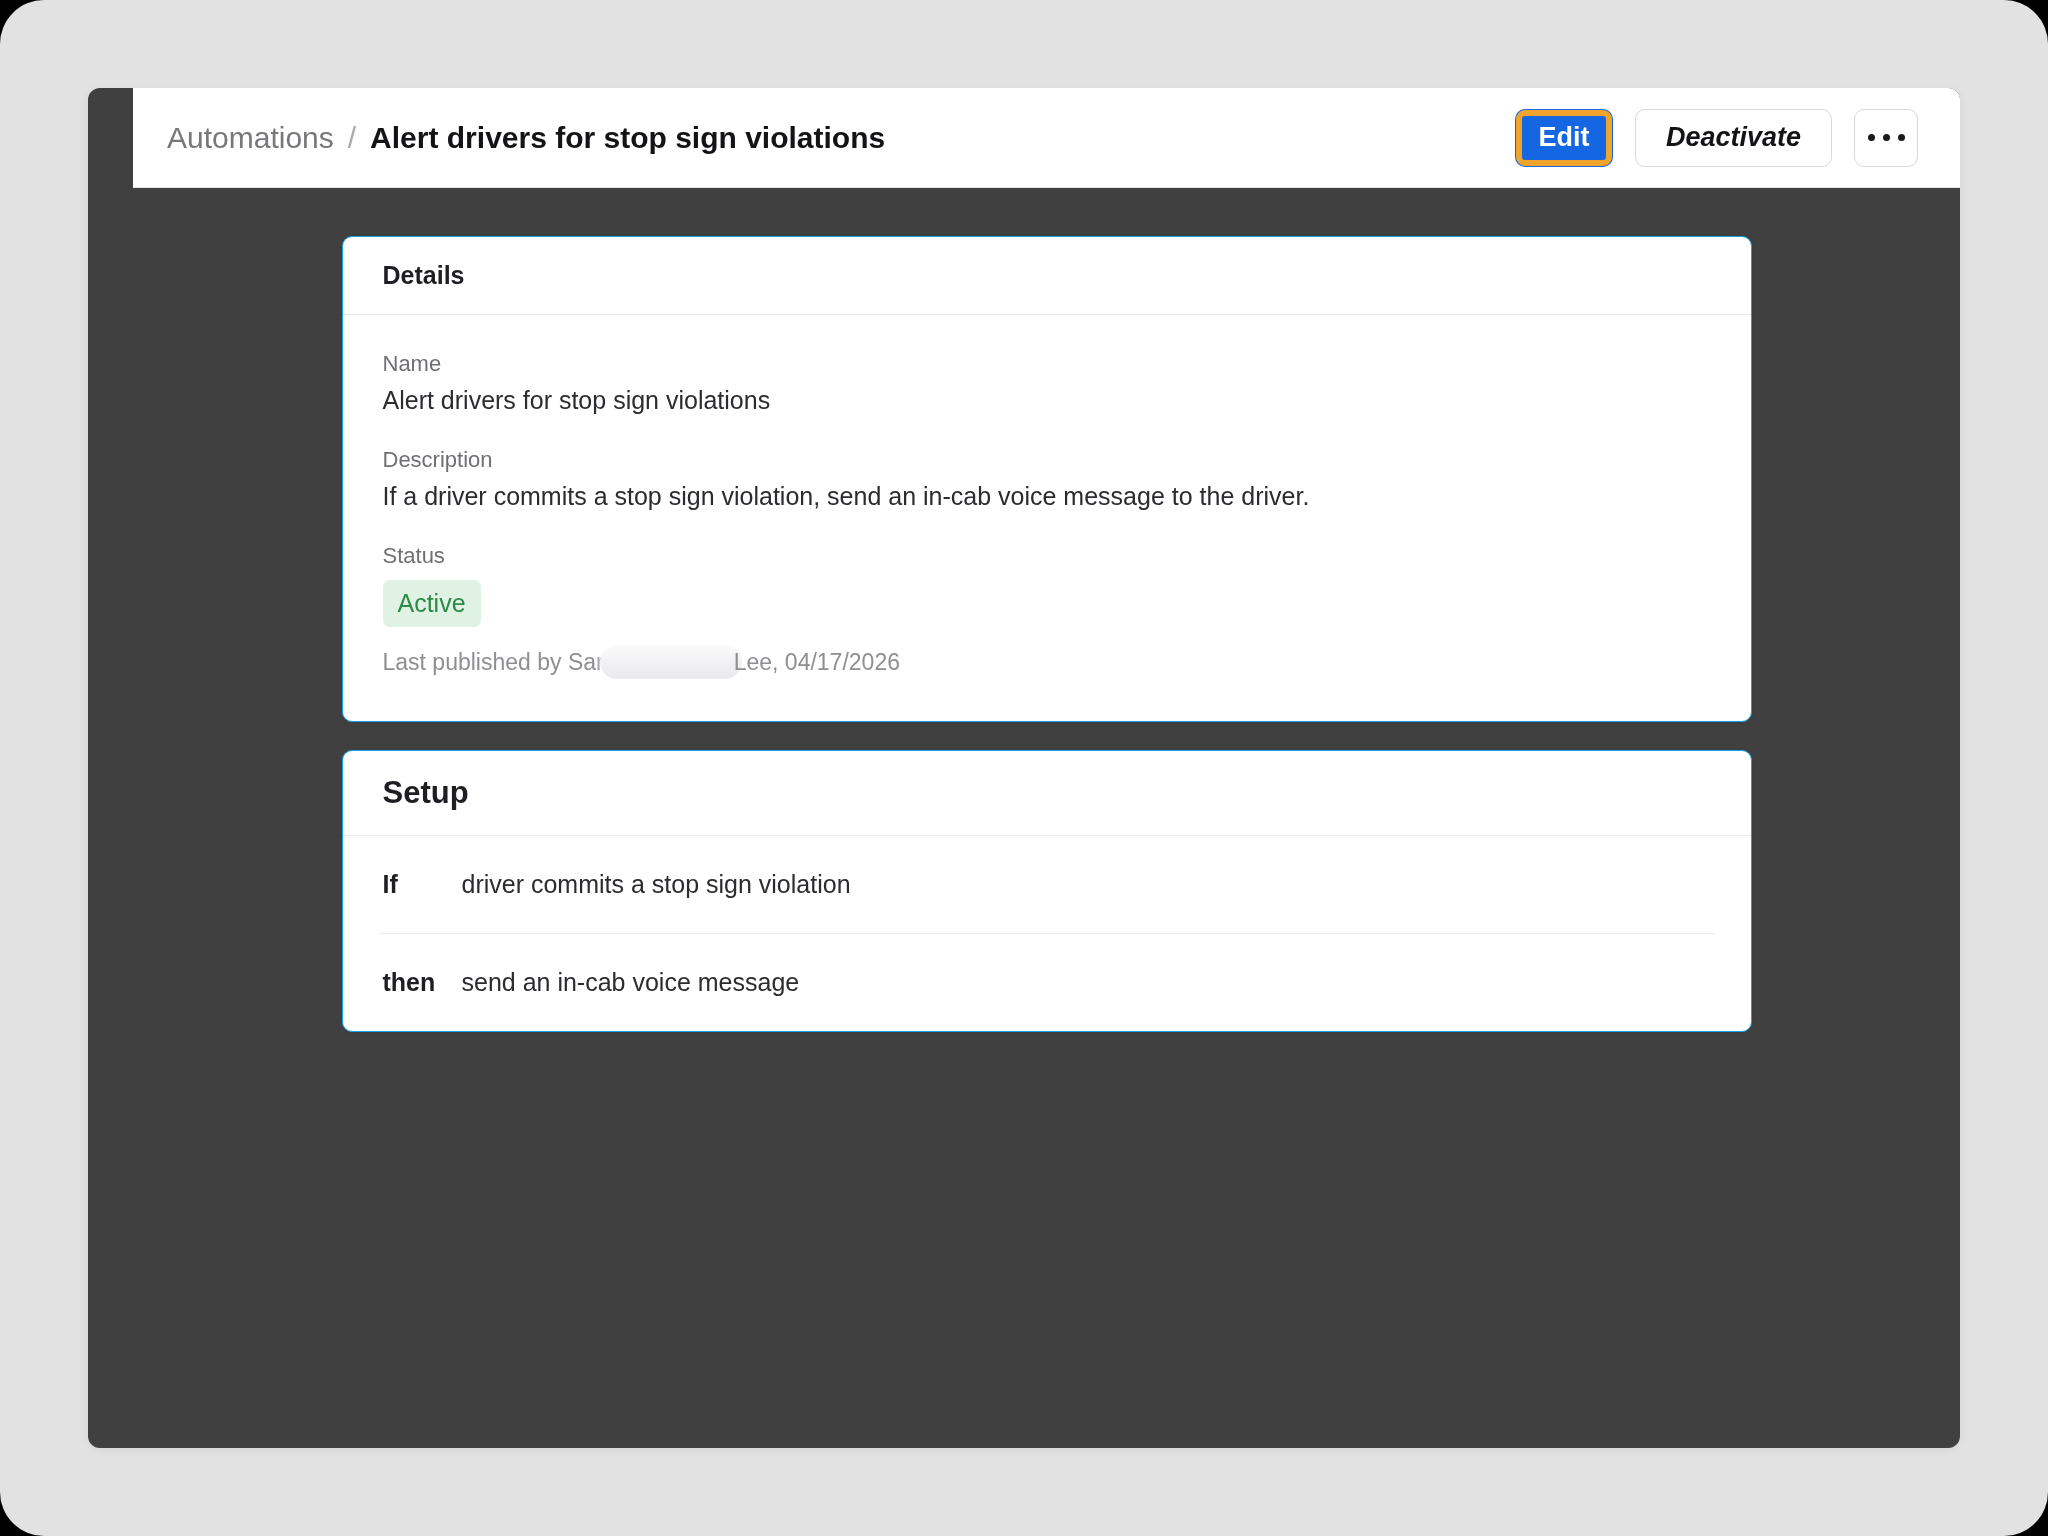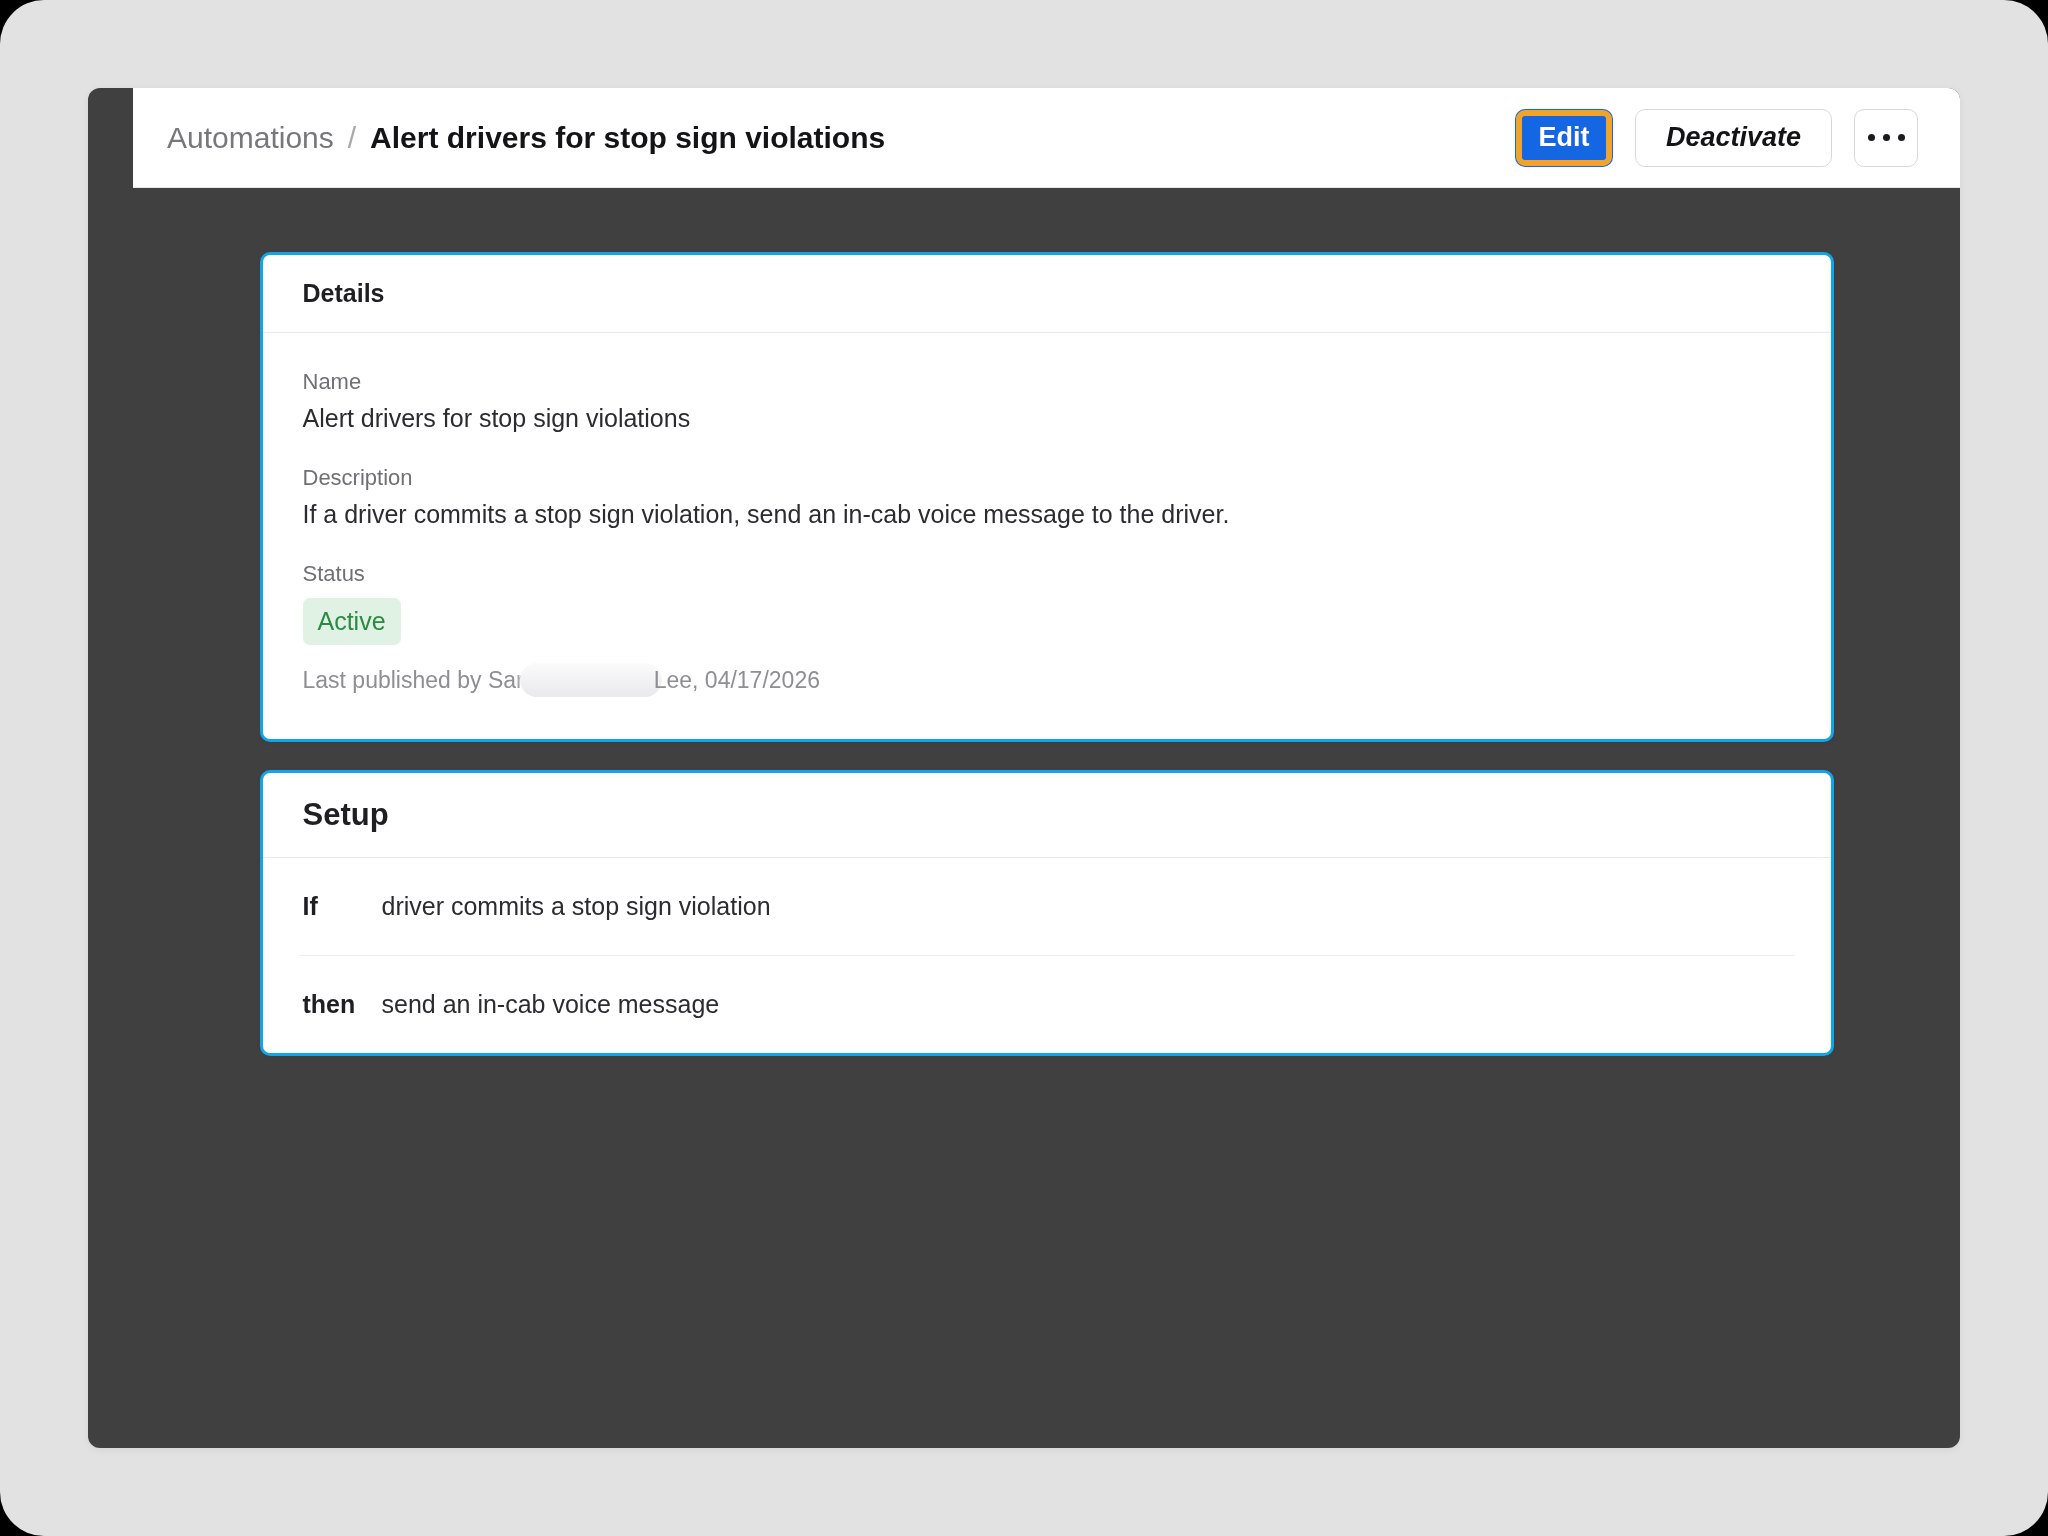--- a/index.html
+++ b/index.html
@@ -87,24 +87,24 @@
     background:#FFFFFF;
     border:1px solid #D8D8DD;
     gap:8px;
   }
   .dot { width:7px; height:7px; border-radius:50%; background:#1A1A1E; }
 
   .content {
     padding:48px 0 0 0;
   }
   .card {
-    width:1574px;
-    margin:16px auto 28px auto;
-    background:#FFFFFF;
-    border:3px solid #0ea5e9;
+    width:1410px;
+    margin:0 auto 28px auto;
+    background:#FFFFFF;
+    border:1px solid #0ea5e9;
     border-radius:10px;
     box-shadow:0 1px 4px rgba(0,0,0,0.05);
   }
   .card-header {
     padding:24px 40px;
     border-bottom:1px solid #E9E9EC;
   }
   .card-title {
     font-size:25px;
     font-weight:700;

